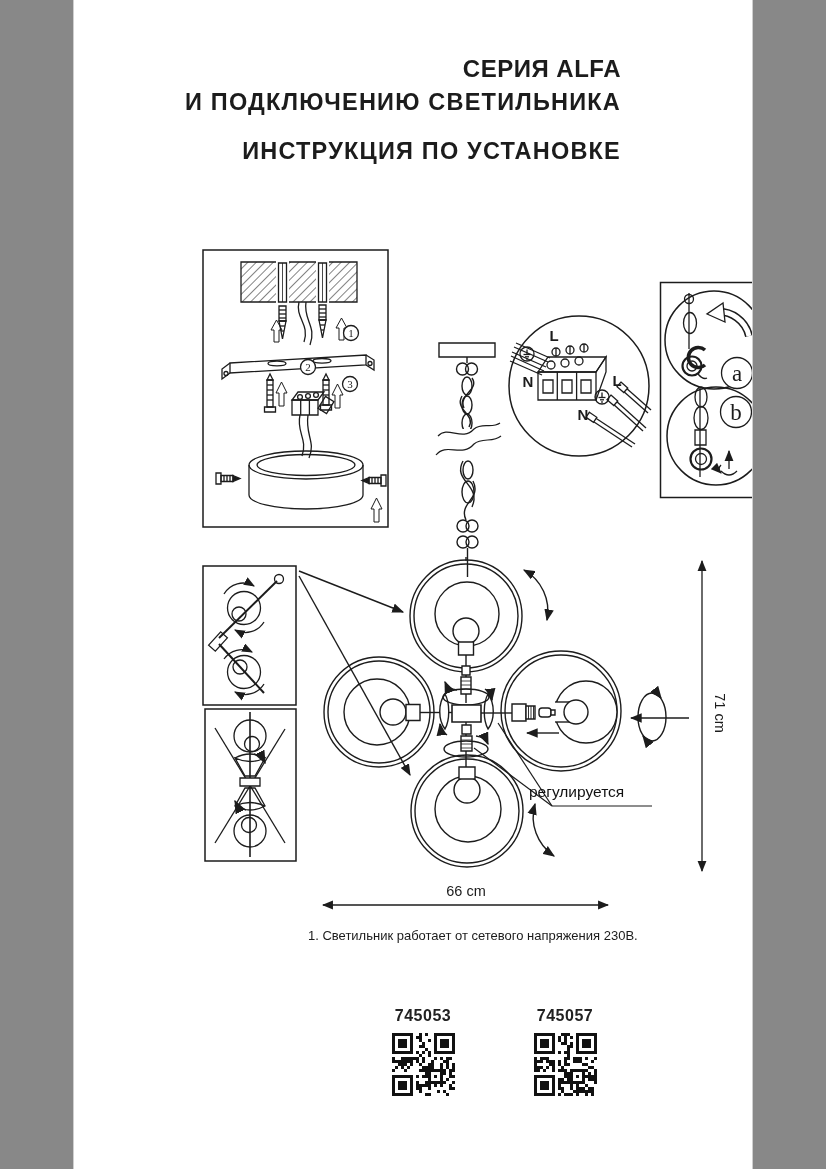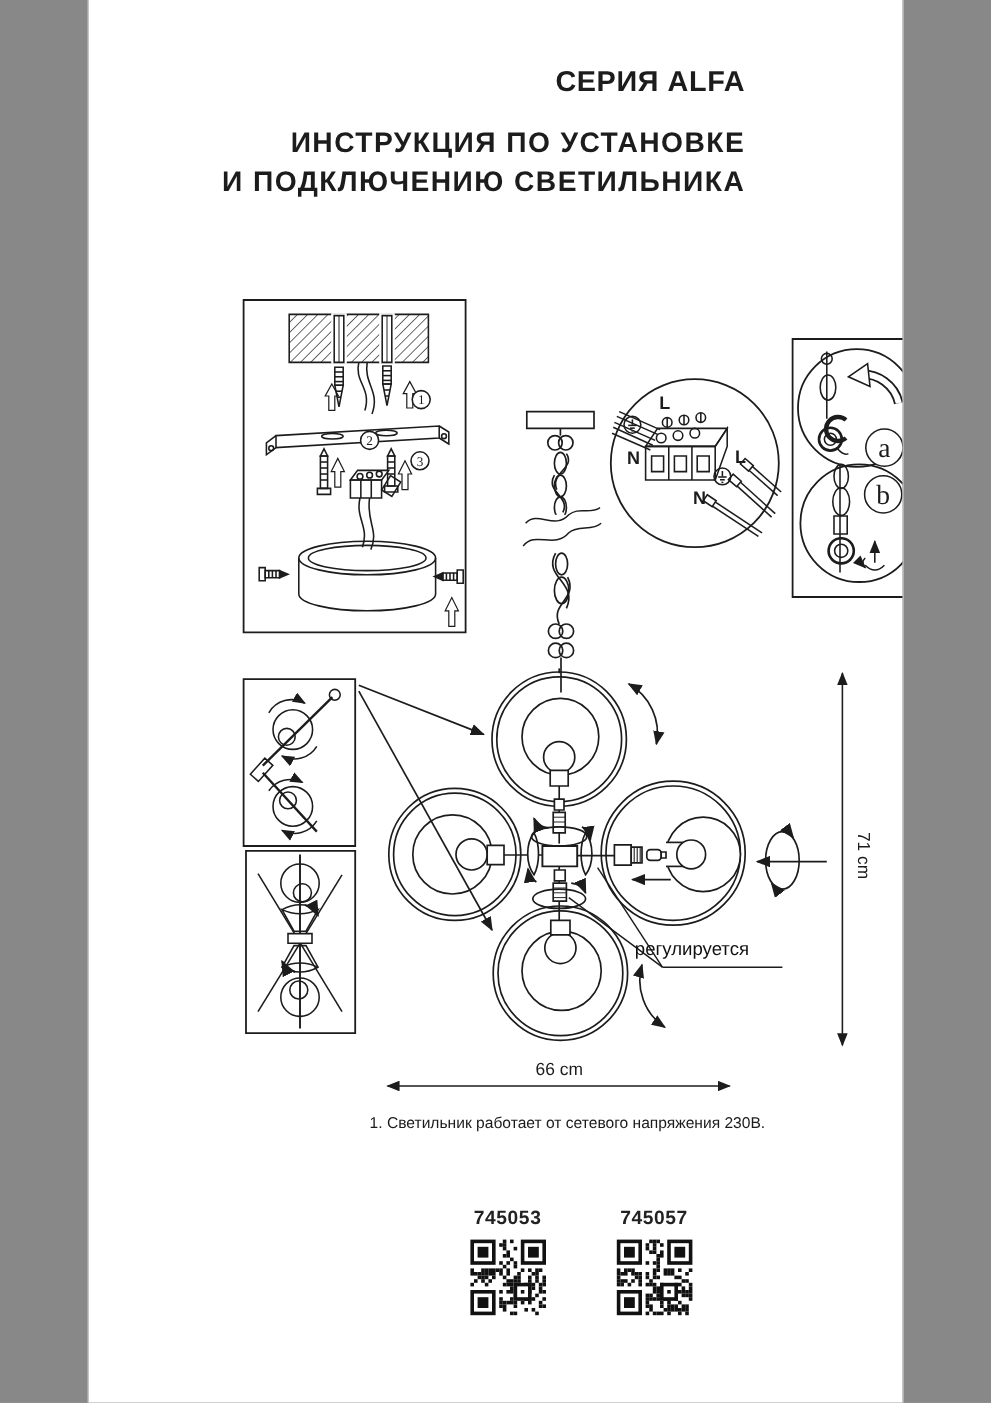--- a/index.html
+++ b/index.html
@@ -10,21 +10,21 @@
   svg{display:block;overflow:visible;}
   svg *{vector-effect:non-scaling-stroke;}
   .hdr{position:absolute;top:52px;right:131px;text-align:right;}
   .hdr .t1{font-weight:bold;font-size:24px;line-height:34px;letter-spacing:.5px;}
   .hdr .t2{margin-top:17px;font-weight:bold;font-size:23.5px;line-height:32px;letter-spacing:1.2px;}
   .notes{position:absolute;left:234px;top:926px;font-size:13px;line-height:19.5px;color:#1b1b1b;}
   .adj{position:absolute;left:455px;top:783px;font-size:15.5px;line-height:18px;color:#111;}
   .qr{position:absolute;top:1006px;width:90px;text-align:center;}
   .qr .num{font-weight:bold;font-size:16px;line-height:20px;letter-spacing:.5px;color:#222;}
   .qr .code{margin:7px auto 0;width:63px;height:63px;}
-  .qr1{left:304px;} .qr2{left:426px;}
+  .qr1{left:304px;} .qr2{left:446px;}
   text{font-family:"Liberation Sans",sans-serif;fill:#1c1c1c;}
   .ser{font-family:"Liberation Serif",serif;}
 </style>
 </head>
 <body>
 
 <div class="page">
 
   <svg width="0" height="0" class="abs">
     <defs>
@@ -32,22 +32,22 @@
         <path d="M0,0L10,4L0,8z" fill="#1c1c1c"></path>
       </marker>
       <pattern id="hatch" width="6" height="6" patternTransform="rotate(45)" patternUnits="userSpaceOnUse">
         <line x1="0" y1="0" x2="0" y2="6" stroke="#1c1c1c" stroke-width="1.1"></line>
       </pattern>
     </defs>
   </svg>
 
   <div class="hdr">
     <div class="t1">СЕРИЯ ALFA</div>
+    <div class="t2" style="margin-top:0;">И ПОДКЛЮЧЕНИЮ СВЕТИЛЬНИКА</div>
     <div class="t2">ИНСТРУКЦИЯ ПО УСТАНОВКЕ</div>
-    <div class="t2" style="margin-top:0;">И ПОДКЛЮЧЕНИЮ СВЕТИЛЬНИКА</div>
   </div>
 
   <svg class="abs" style="left:128px;top:248px;" width="188" height="281" viewBox="0 0 188 281" fill="none" stroke="#1c1c1c" stroke-width="1.3">
     <rect x="1" y="2" width="185" height="277" stroke-width="1.5"></rect>
 
     <rect x="39" y="14" width="116" height="40" fill="url(#hatch)"></rect>
     <rect x="74" y="13" width="13" height="42" fill="#fff" stroke="none"></rect>
     <rect x="114" y="13" width="13" height="42" fill="#fff" stroke="none"></rect>
     <rect x="76.5" y="15" width="8" height="39"></rect>
     <rect x="116.5" y="15" width="8" height="39"></rect>

